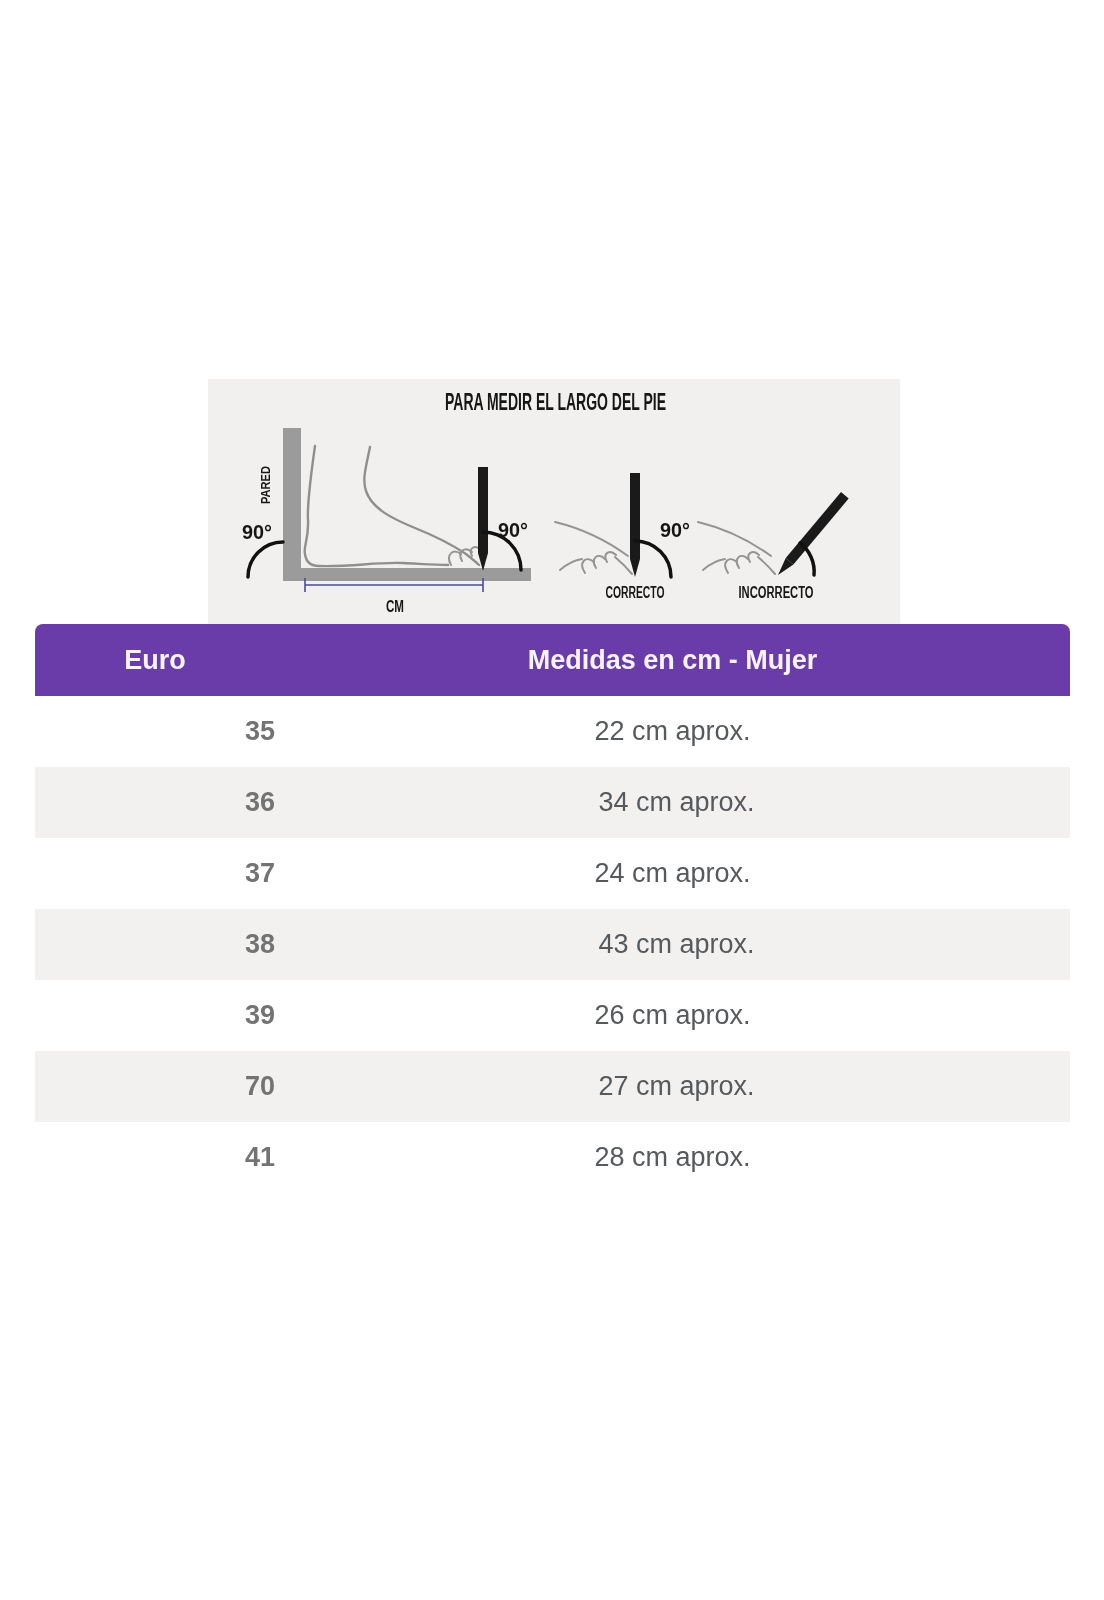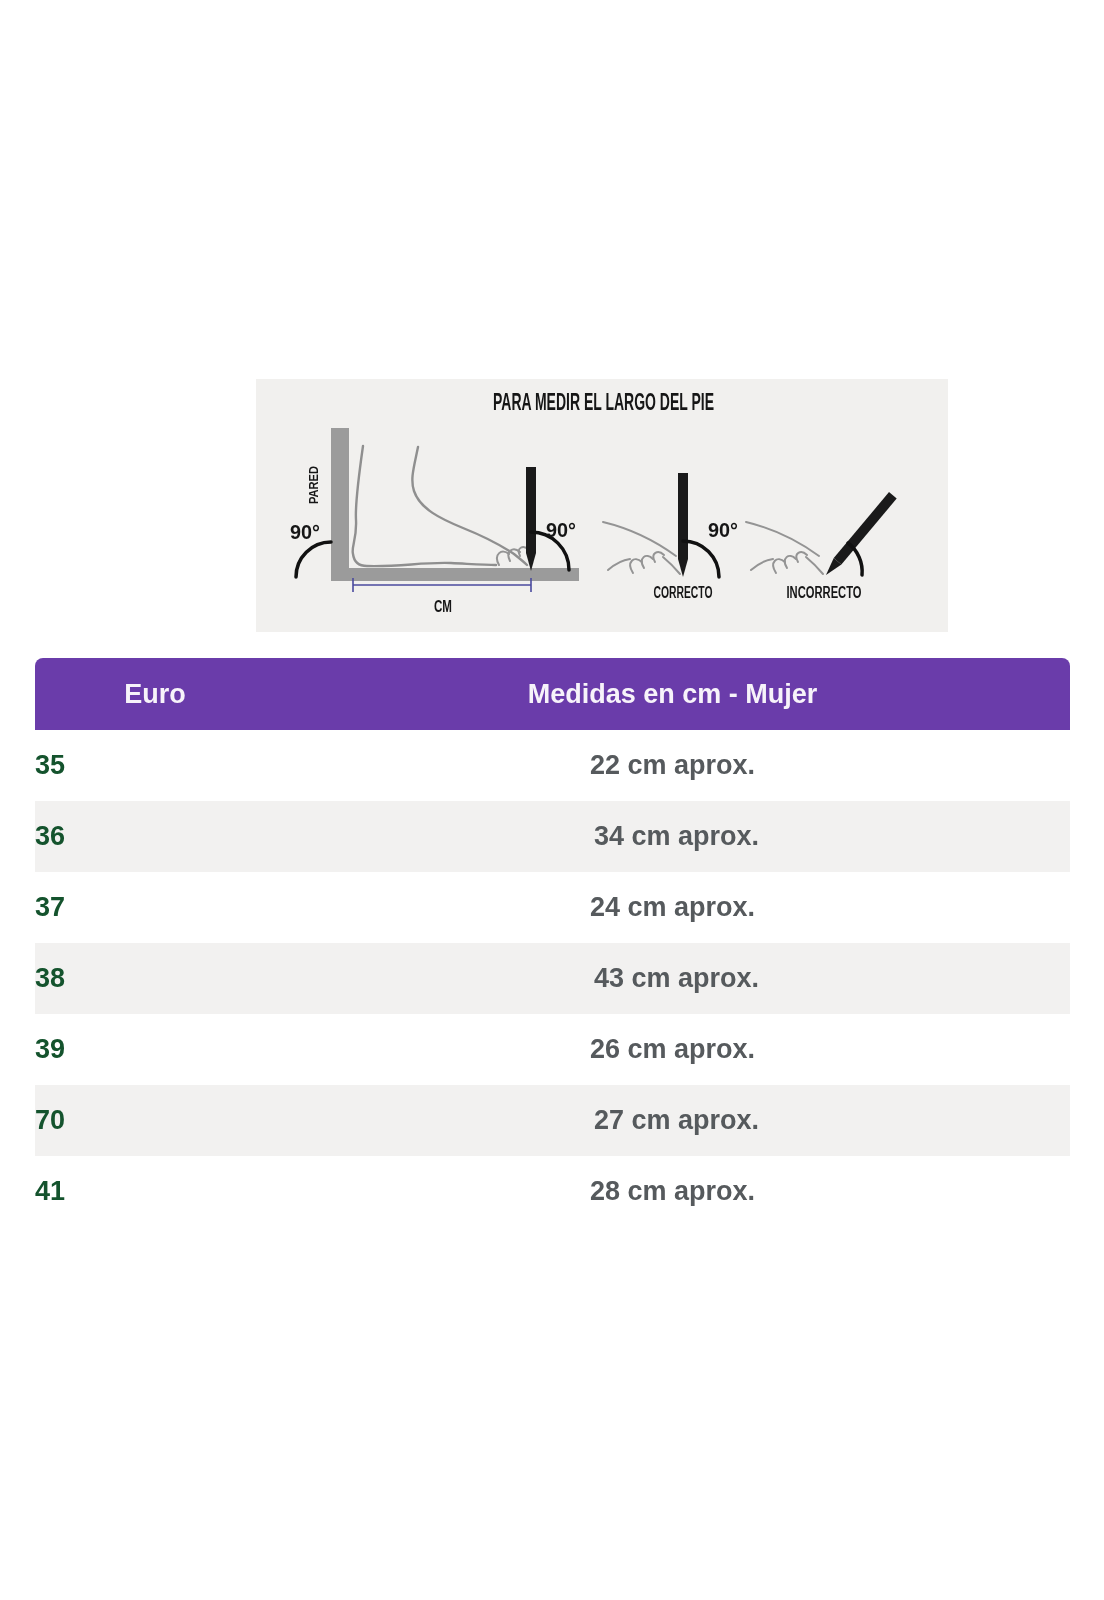--- a/index.html
+++ b/index.html
@@ -11,40 +11,39 @@
     overflow: hidden;
   }
   .page { position: absolute; inset: 0; background: #ffffff; }
 
   
   .diagram {
     position: absolute;
     left: 208px; top: 379px;
     width: 692px; height: 253px;
     background: #f1f0ee;
-    margin-left: 48px;
   }
   .diagram svg { display: block; width: 692px; height: 253px; }
   .dg-text { fill: #161616; font-family: "Liberation Sans", sans-serif; font-weight: bold; }
   .dg-title { font-size: 24px; }
   .dg-angle { font-size: 20px; }
   .dg-small { font-size: 16px; }
   .dg-cm { font-size: 17px; }
   .dg-pared { font-size: 13px; }
   .bar { fill: #9b9b9b; }
   .pencil { fill: #1a1a1a; }
   .arc { fill: none; stroke: #111111; stroke-width: 3.5; stroke-linecap: round; }
   .foot { fill: none; stroke: #8f8f8f; stroke-width: 2.4; stroke-linecap: round; }
   .toes { fill: none; stroke: #949494; stroke-width: 2; stroke-linecap: round; }
   .measure-line { stroke: #4a4a9e; stroke-width: 1.6; }
 
   
   .size-table {
     position: absolute;
-    left: 35px; top: 658px;
+    left: 35px; top: 624px;
     width: 1035px;
   }
   .thead {
     display: grid;
     grid-template-columns: 240px 1fr;
     height: 72px;
     align-items: center;
     background: #6a3caa;
     border-radius: 8px 8px 0 0;
     color: #f7f3fa;
@@ -54,22 +53,22 @@
   .thead .th { text-align: center; }
   .trow {
     display: grid;
     grid-template-columns: 240px 1fr;
     height: 71px;
     align-items: center;
     font-size: 27px;
     background: #ffffff;
   }
   .trow.alt { background: #f2f1f0; gap: 8px; }
-  .cell-euro { text-align: left; font-weight: bold; color: #14532d; }
-  .cell-measure { text-align: center; font-weight: bold; color: #565a5d; }
+  .cell-euro { text-align: right; font-weight: bold; color: #737373; }
+  .cell-measure { text-align: center; font-weight: normal; color: #565a5d; }
 </style>
 </head>
 <body>
 
 <div class="page">
 
   <section class="diagram">
     <svg viewBox="0 0 692 253" xmlns="http://www.w3.org/2000/svg">
       <defs>
         <g id="pencil-shape">

